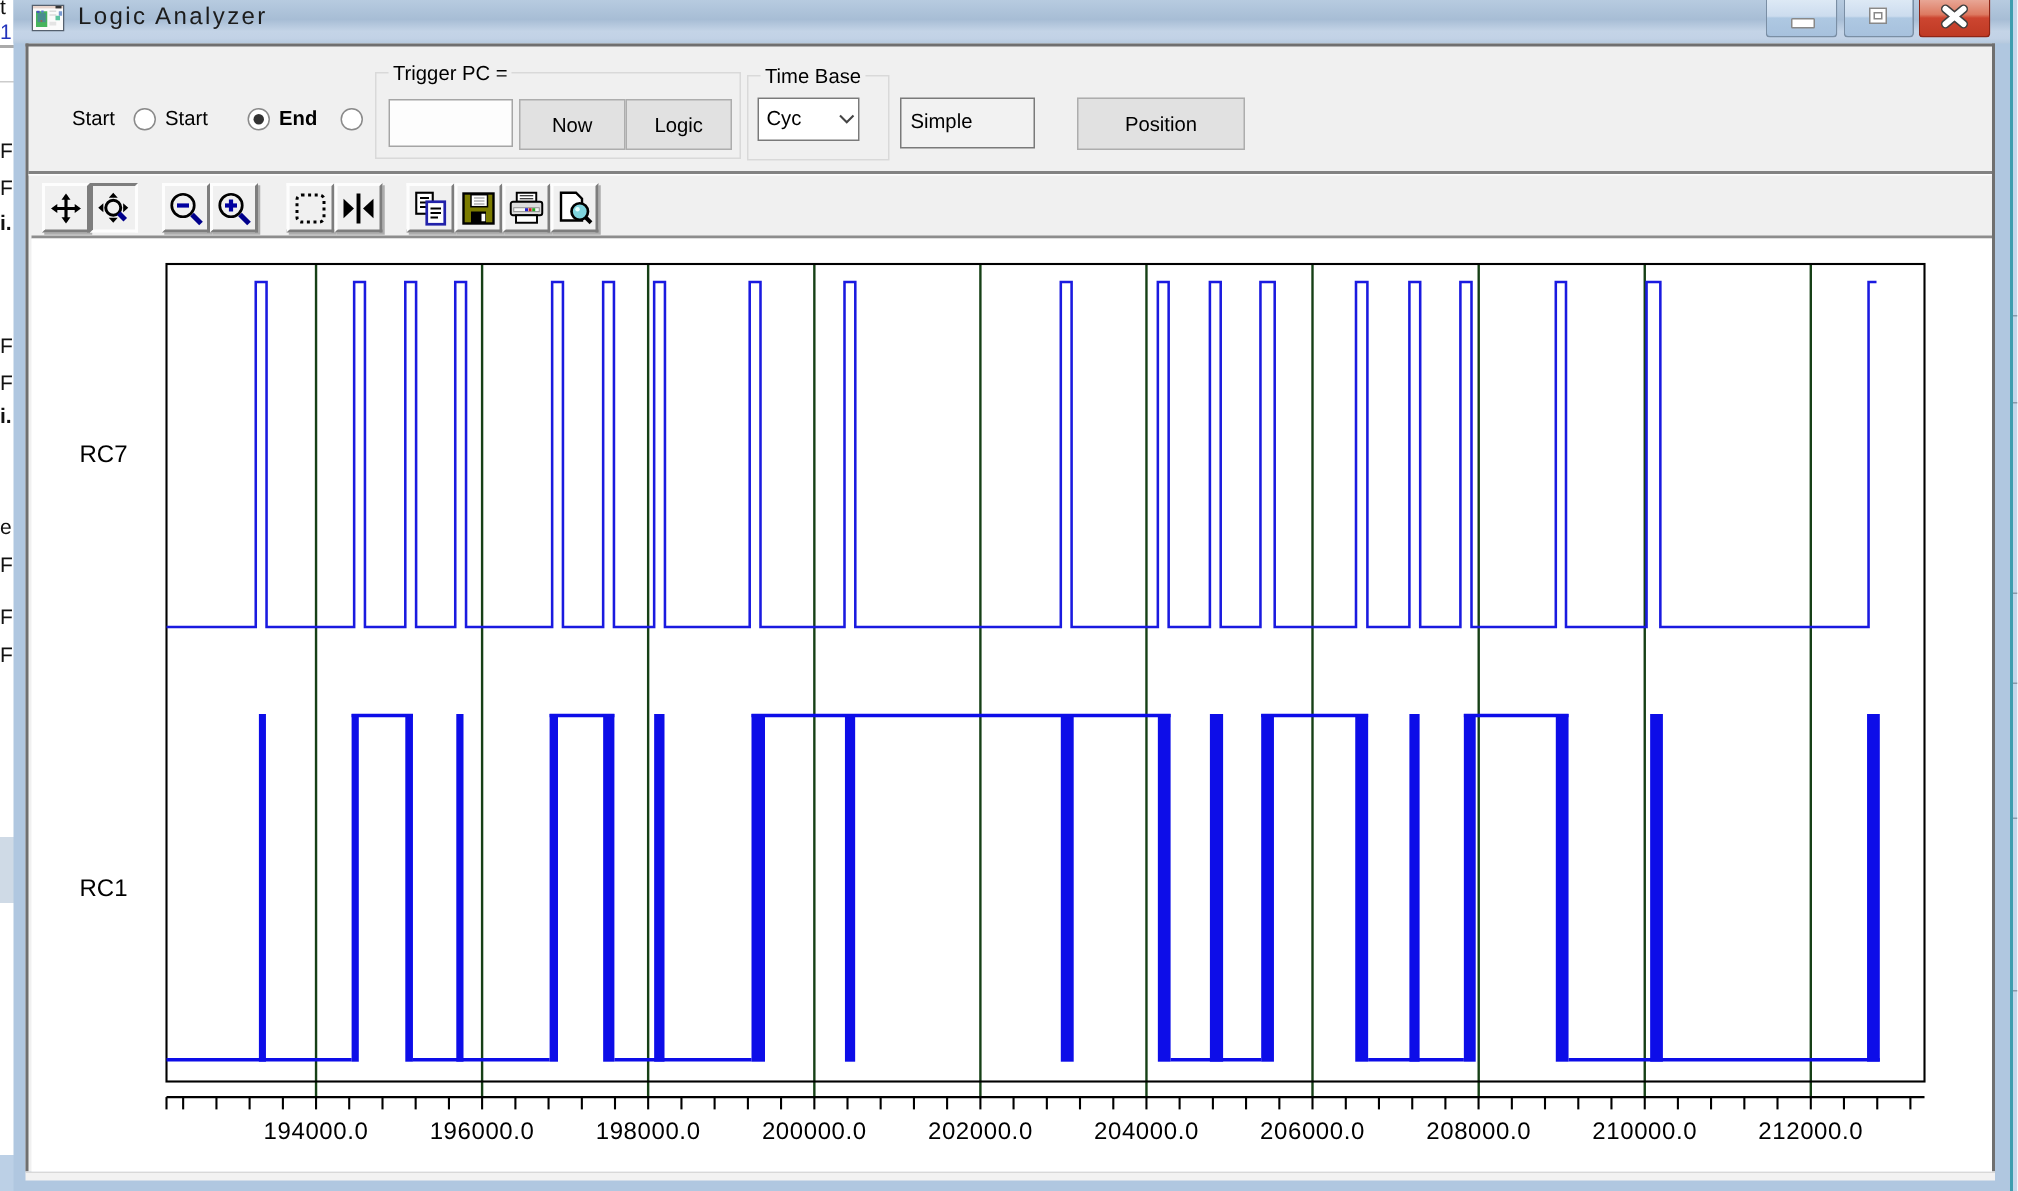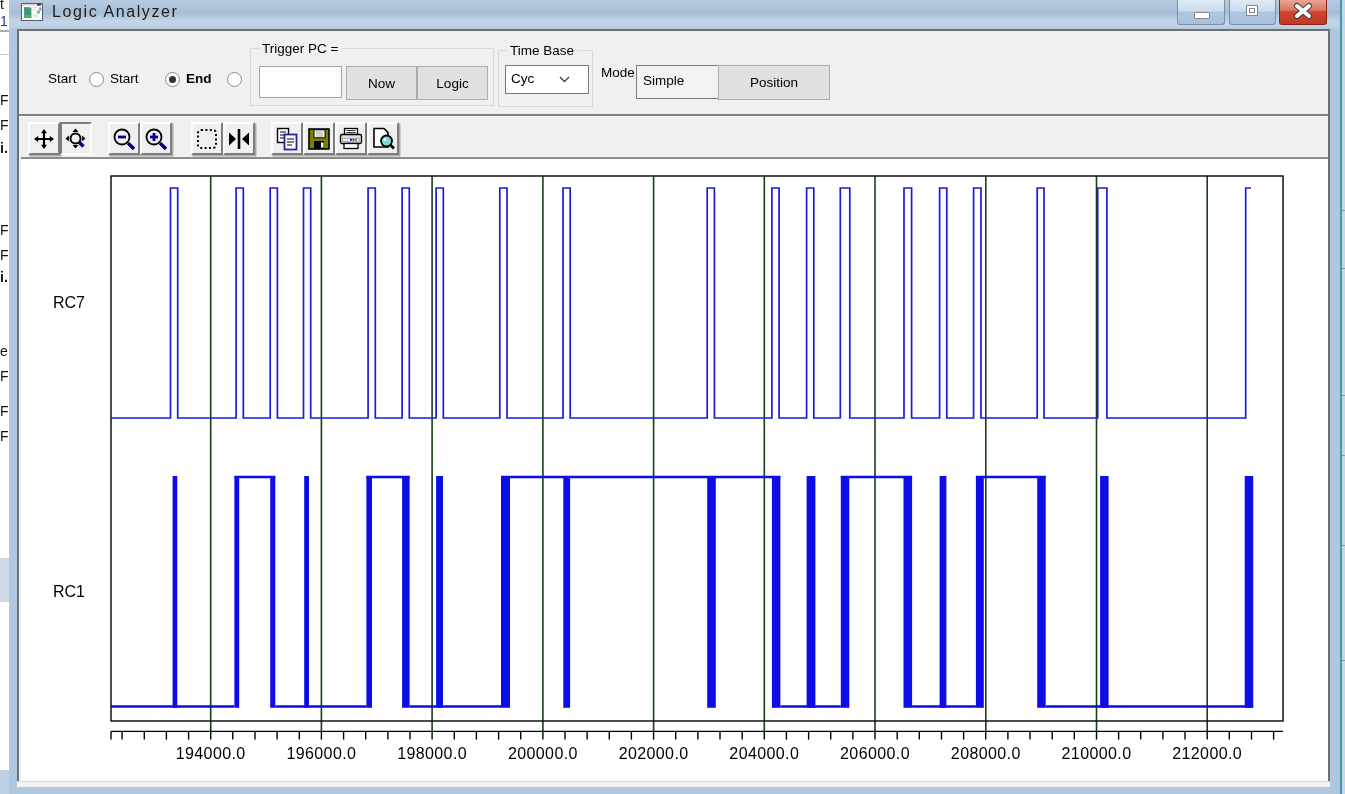--- a/index.html
+++ b/index.html
@@ -94,28 +94,28 @@
   <div class="grp" style="left:250px;top:48px;width:242px;height:56px;">
     <span>Trigger PC =</span>
   </div>
   <div class="abs" style="left:259px;top:66px;width:83px;height:32px;background:#fdfdfd;border:1px solid #a5a5a5;box-sizing:border-box;"></div>
   <div class="btn" style="left:346px;top:66px;width:69px;height:32px;">Now</div>
   <div class="btn" style="left:417px;top:66px;width:69px;height:32px;">Logic</div>
 
   <div class="grp" style="left:498px;top:50px;width:93px;height:55px;">
     <span>Time Base</span>
   </div>
-  <div class="abs" style="left:505px;top:65px;width:84px;height:29px;background:#fff;border:1px solid #7a7a7a;box-sizing:border-box;">
+  <div class="abs" style="left:505px;top:65px;width:68px;height:29px;background:#fff;border:1px solid #7a7a7a;box-sizing:border-box;">
     <div class="abs" style="left:5px;top:5px;font-size:13.5px;">Cyc</div>
     <svg class="abs" style="left:53px;top:10px;" width="11" height="7" viewBox="0 0 11 7">
         <path d="M1 1 L5.5 5.5 L10 1" stroke="#444" stroke-width="1.4" fill="none"></path>
       </svg>
   </div>
   <div class="abs" style="left:601px;top:65px;font-size:13.5px;">Mode</div>
-  <div class="abs" style="left:600px;top:65px;width:90px;height:34px;background:#f2f2f2;border:1px solid #7a7a7a;box-sizing:border-box;margin-left:36px;">
+  <div class="abs" style="left:600px;top:65px;width:90px;height:34px;background:#f2f2f2;border:1px solid #7a7a7a;box-sizing:border-box;">
     <div class="abs" style="left:6px;top:7px;font-size:13.5px;">Simple</div>
   </div>
   <div class="btn" style="left:718px;top:65px;width:110px;height:33px;">Position</div>
 
   <div class="abs" style="left:19px;top:114px;width:1309px;height:2px;background:#828282;"></div>
   <div class="abs" style="left:19px;top:116px;width:1309px;height:1px;background:#fdfdfd;"></div>
   <div class="abs" style="left:21px;top:157px;width:1307px;height:2px;background:#8d8d8d;"></div>
 
   <div class="tbtn" style="left:28px;top:122px;" id="tb1">
     <svg width="24" height="24" viewBox="0 0 24 24">

